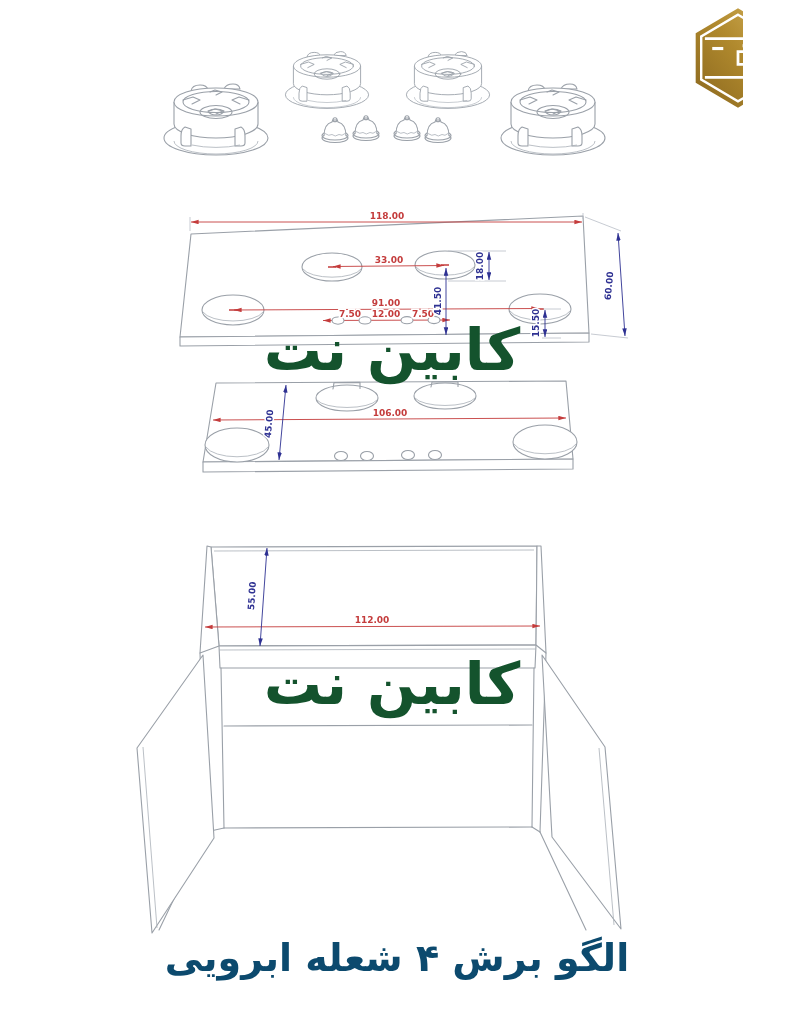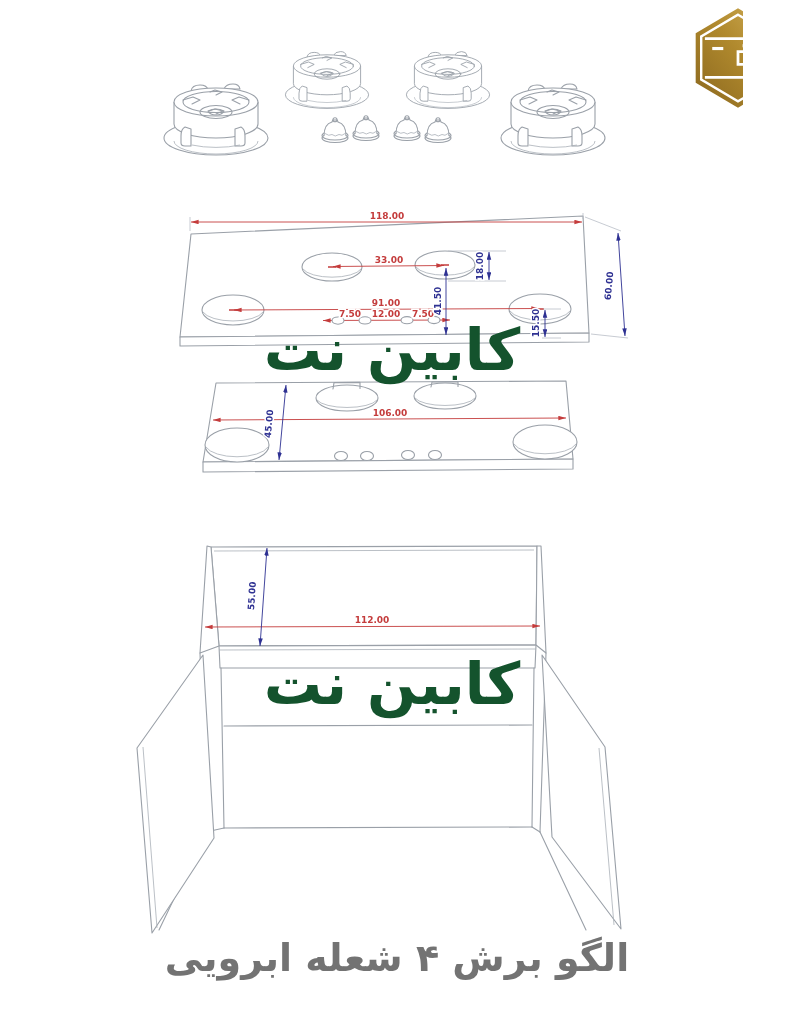--- a/index.html
+++ b/index.html
@@ -18,21 +18,21 @@
         paint-order:stroke;stroke:#ffffff;stroke-width:3px;}
   text.dimr{fill:#c43c3c;}
   text.dimb{fill:#2e3192;}
   
   .watermark{position:absolute;left:392px;transform:translateX(-50%);direction:rtl;
         color:#14532d;font-weight:700;font-size:58px;letter-spacing:2px;white-space:nowrap;
         font-family:"DejaVu Sans",sans-serif;}
   .wm1{top:316px;}
   .wm2{top:650px;}
   .title{position:absolute;left:397px;top:936px;transform:translateX(-50%);direction:rtl;
-        color:#737373;font-weight:700;font-size:38px;white-space:nowrap;
+        color:#0c4a6e;font-weight:700;font-size:38px;white-space:nowrap;
         font-family:"DejaVu Sans",sans-serif;}
   .logo{position:absolute;left:692px;top:6px;width:92px;height:104px;}
 </style>
 </head>
 <body>
 
 <div id="page">
 
   <svg width="791" height="1024" viewBox="0 0 791 1024">
     <defs>

